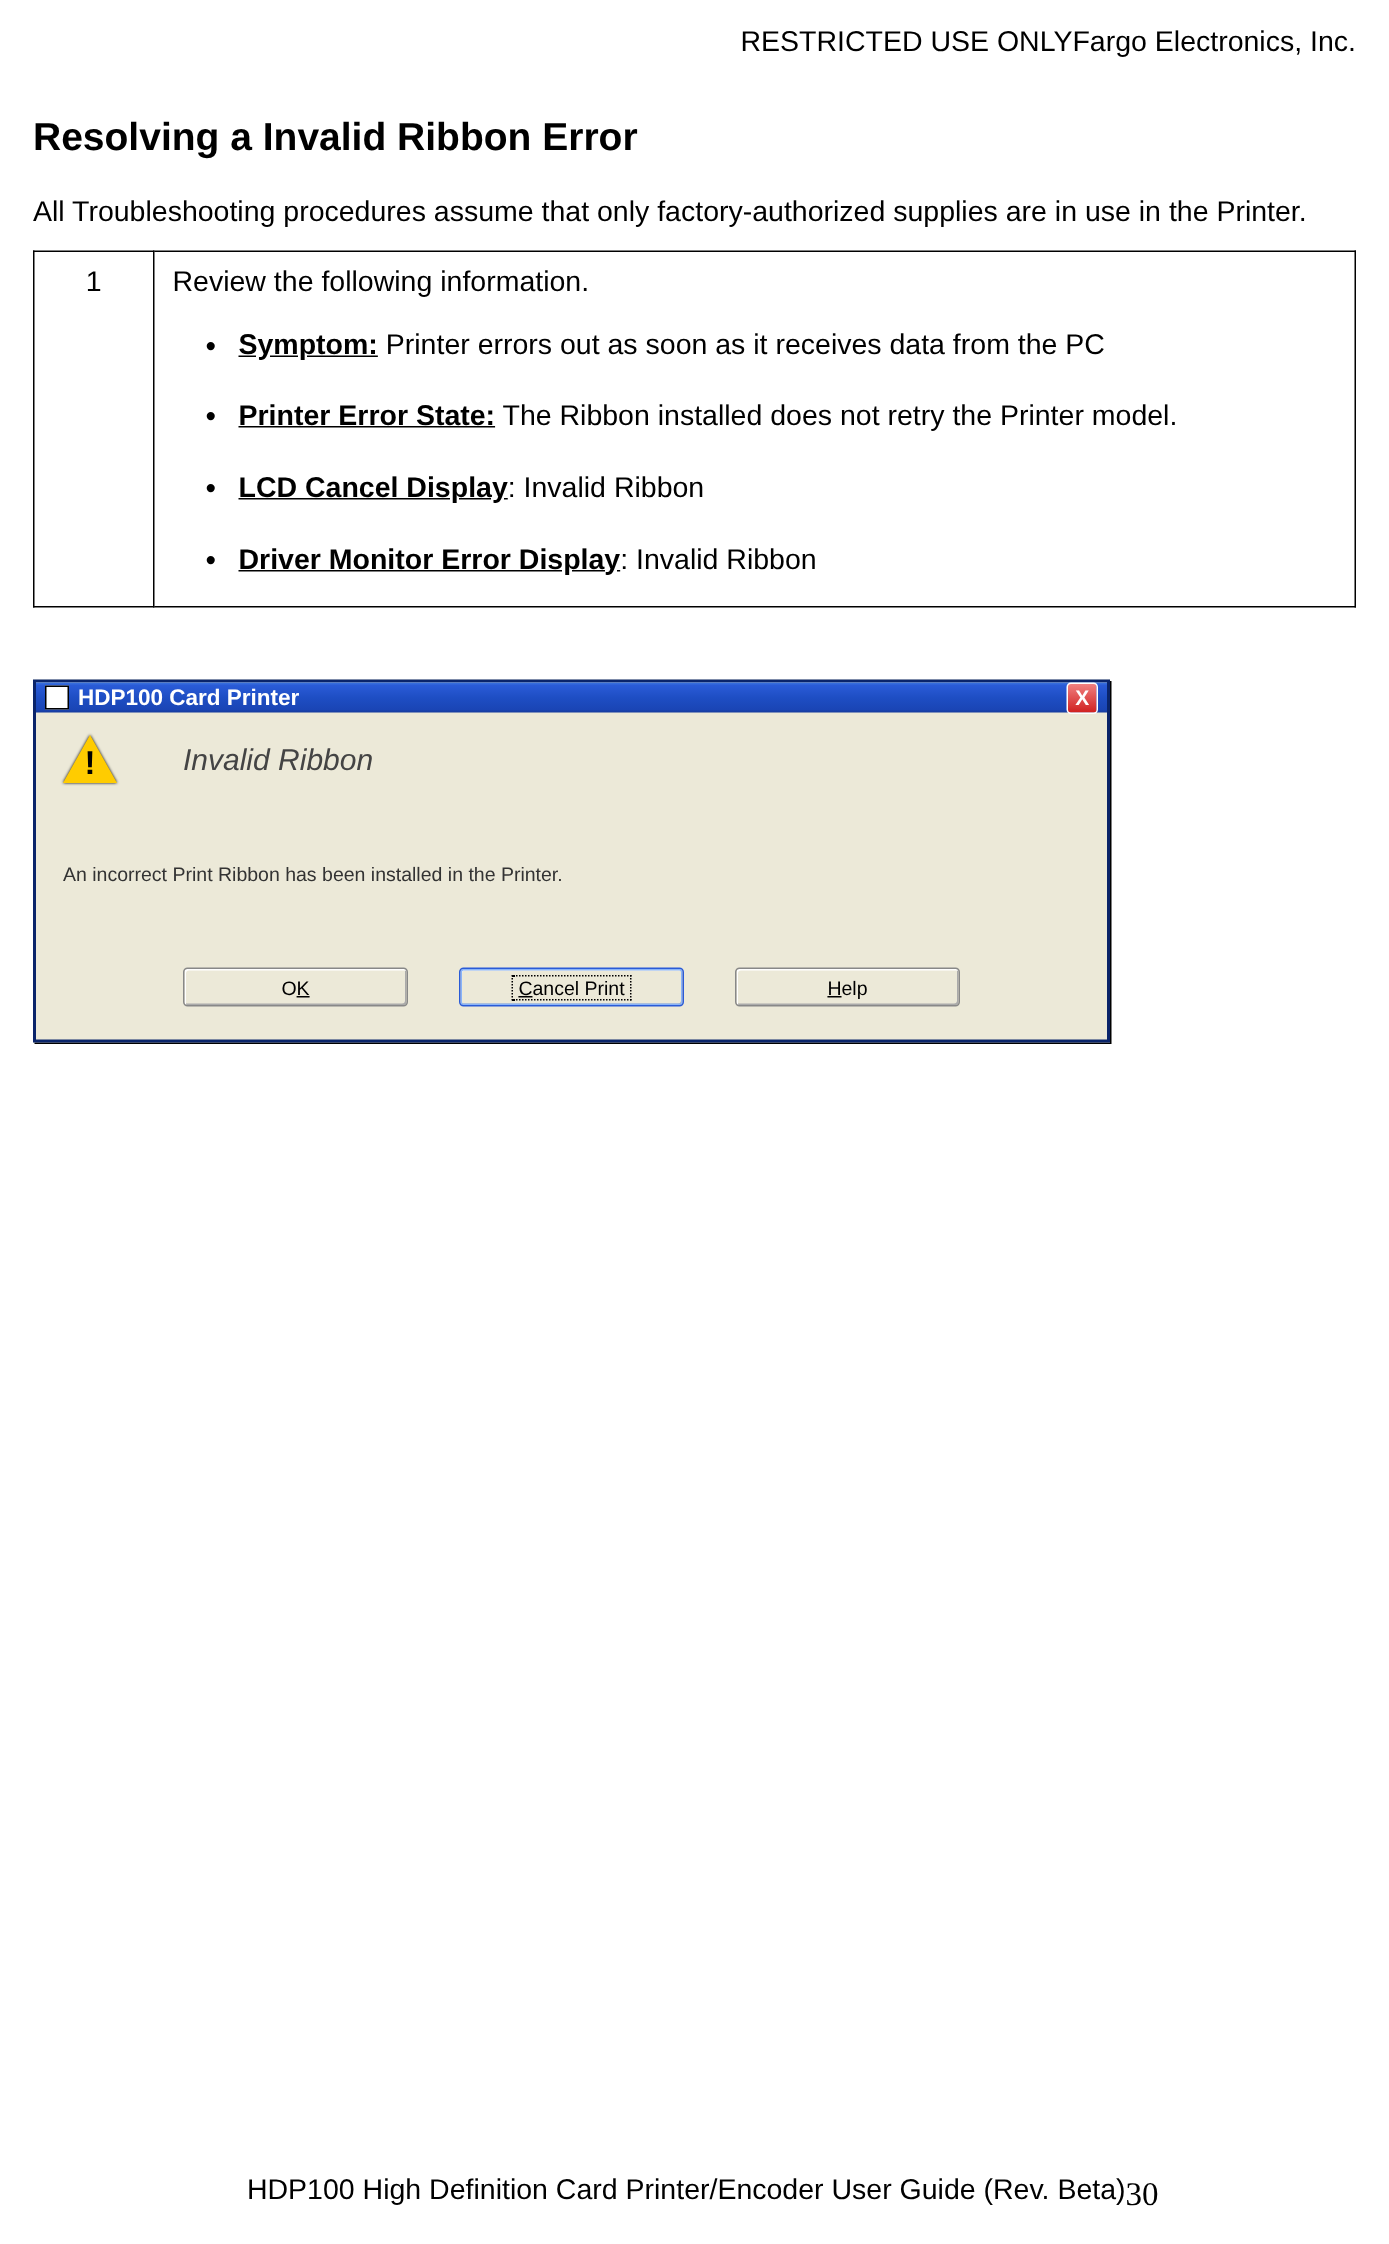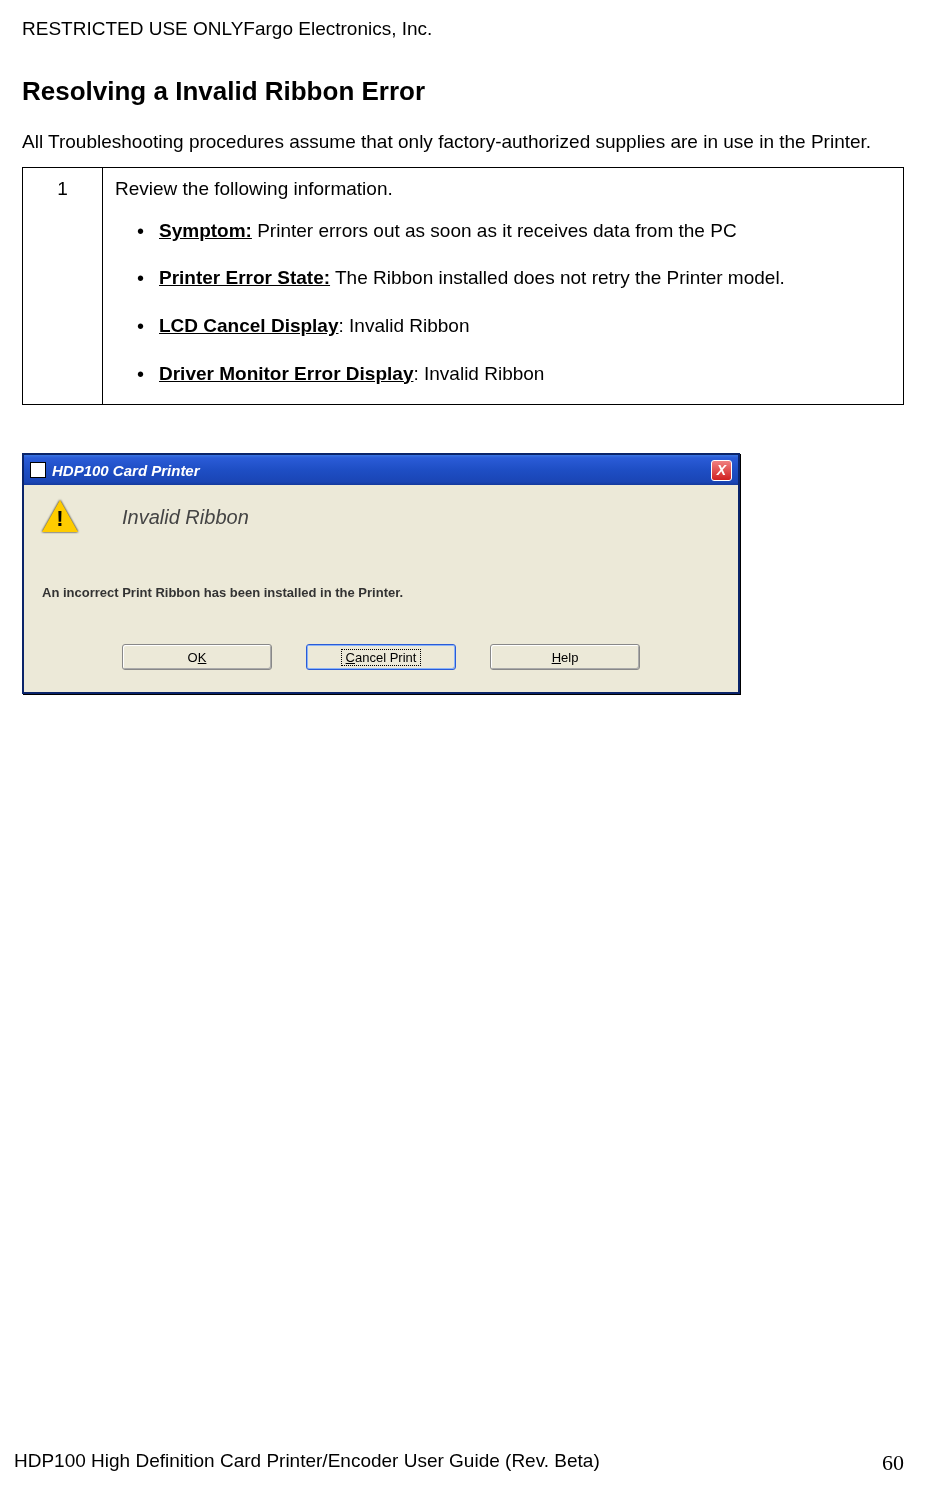--- a/index.html
+++ b/index.html
@@ -5,21 +5,21 @@
     * { box-sizing: border-box; margin: 0; padding: 0; }
     body {
       font-family: Arial, Helvetica, sans-serif;
       background: #fff;
       width: 926px;
       height: 1496px;
       position: relative;
       padding: 18px 22px;
       color: #000;
     }
-    .header-row { display: flex; justify-content: flex-start; font-size: 19px; margin-bottom: 36px; }
+    .header-row { display: flex; justify-content: flex-end; font-size: 19px; margin-bottom: 36px; }
     .main-heading { font-size: 26px; font-weight: bold; margin-bottom: 22px; }
     .intro-text { font-size: 19px; line-height: 1.35; margin-bottom: 12px; }
     table.proc-table { border-collapse: collapse; width: 100%; margin-bottom: 48px; }
     table.proc-table th, table.proc-table td { border: 1px solid #000; padding: 10px 12px; font-size: 19px; vertical-align: top; text-align: left; }
     table.proc-table th { font-weight: bold; }
     .step-col { width: 80px; text-align: center; }
     table.proc-table td.step-col { text-align: center; }
     .proc-content p { margin-bottom: 18px; }
     ul.bullets { list-style: none; padding-left: 22px; }
     ul.bullets li { position: relative; padding-left: 22px; margin-bottom: 22px; line-height: 1.35; }
@@ -31,29 +31,28 @@
     .dialog {
       width: 718px;
       background: #ece9d8;
       border: 2px solid #0a246a;
       position: relative;
       margin-left: 0;
       box-shadow: 1px 1px 0 #000;
     }
     .titlebar {
       background: linear-gradient(to bottom, #3a74e0 0%, #2a5bd7 10%, #1e4ec4 50%, #1a45b5 90%, #153a9c 100%);
-      height: 30px;
+      height: 20px;
       display: flex;
       align-items: center;
       color: #fff;
       font-family: Tahoma, Arial, sans-serif;
       font-size: 15px;
       font-weight: bold;
       padding: 0 6px;
-      font-style: italic;
     }
     .titlebar-icon {
       width: 16px; height: 16px;
       background: #fff;
       border: 1px solid #000;
       margin-right: 6px;
       display: inline-block;
     }
     .close-btn {
       margin-left: auto;
@@ -90,21 +89,21 @@
     .warn-mark {
       position: absolute;
       left: 50%; top: 55%;
       transform: translate(-50%, -50%);
       font-weight: bold;
       font-size: 22px;
       color: #000;
       font-family: Arial, sans-serif;
     }
     .dlg-heading { font-style: italic; font-size: 20px; color: #444; margin-left: 30px; }
-    .dlg-text { margin-bottom: 42px; line-height: 1.3; font-weight: bold; }
+    .dlg-text { margin-bottom: 53px; line-height: 1.3; }
     .dlg-text2 { margin-bottom: 90px; line-height: 1.4; }
     .button-row { display: flex; justify-content: center; gap: 34px; }
     .win-btn {
       width: 150px; height: 26px;
       background: #ece9d8;
       border: 1px solid #888;
       border-radius: 3px;
       box-shadow: inset 1px 1px 0 #fff, inset -1px -1px 0 #aaa;
       font-family: Tahoma, "MS Sans Serif", Arial, sans-serif;
       font-size: 13px;
@@ -117,24 +116,24 @@
     .win-btn.default-btn {
       border: 1px solid #2a5bd7;
       box-shadow: inset 0 0 0 1px #8ab4f8, inset 1px 1px 0 #fff, inset -1px -1px 0 #aaa;
     }
     .win-btn .ul { text-decoration: underline; }
     .dotted-focus { border: 1px dotted #000; padding: 0 4px; }
 
     .footer-row {
       position: absolute;
       bottom: 20px;
-      left: 14px;
+      left: 33px;
       right: 22px;
       display: flex;
-      justify-content: space-between;
+      justify-content: center;
       font-size: 19px;
     }
     .page-num { font-size: 22px; font-family: "Times New Roman", serif; }
   </style>
 </head>
 <body>
 
 <div class="header-row">
   <span>RESTRICTED USE ONLY</span>
   <span>Fargo Electronics, Inc.</span>
@@ -189,14 +188,14 @@
       <div class="win-btn">
           <span class="ul">H</span>
           <span>elp</span>
         </div>
     </div>
   </div>
 </div>
 
 <div class="footer-row">
   <span>HDP100 High Definition Card Printer/Encoder User Guide (Rev. Beta)</span>
-  <span class="page-num">60</span>
+  <span class="page-num">30</span>
 </div>
 
 </body></html>

